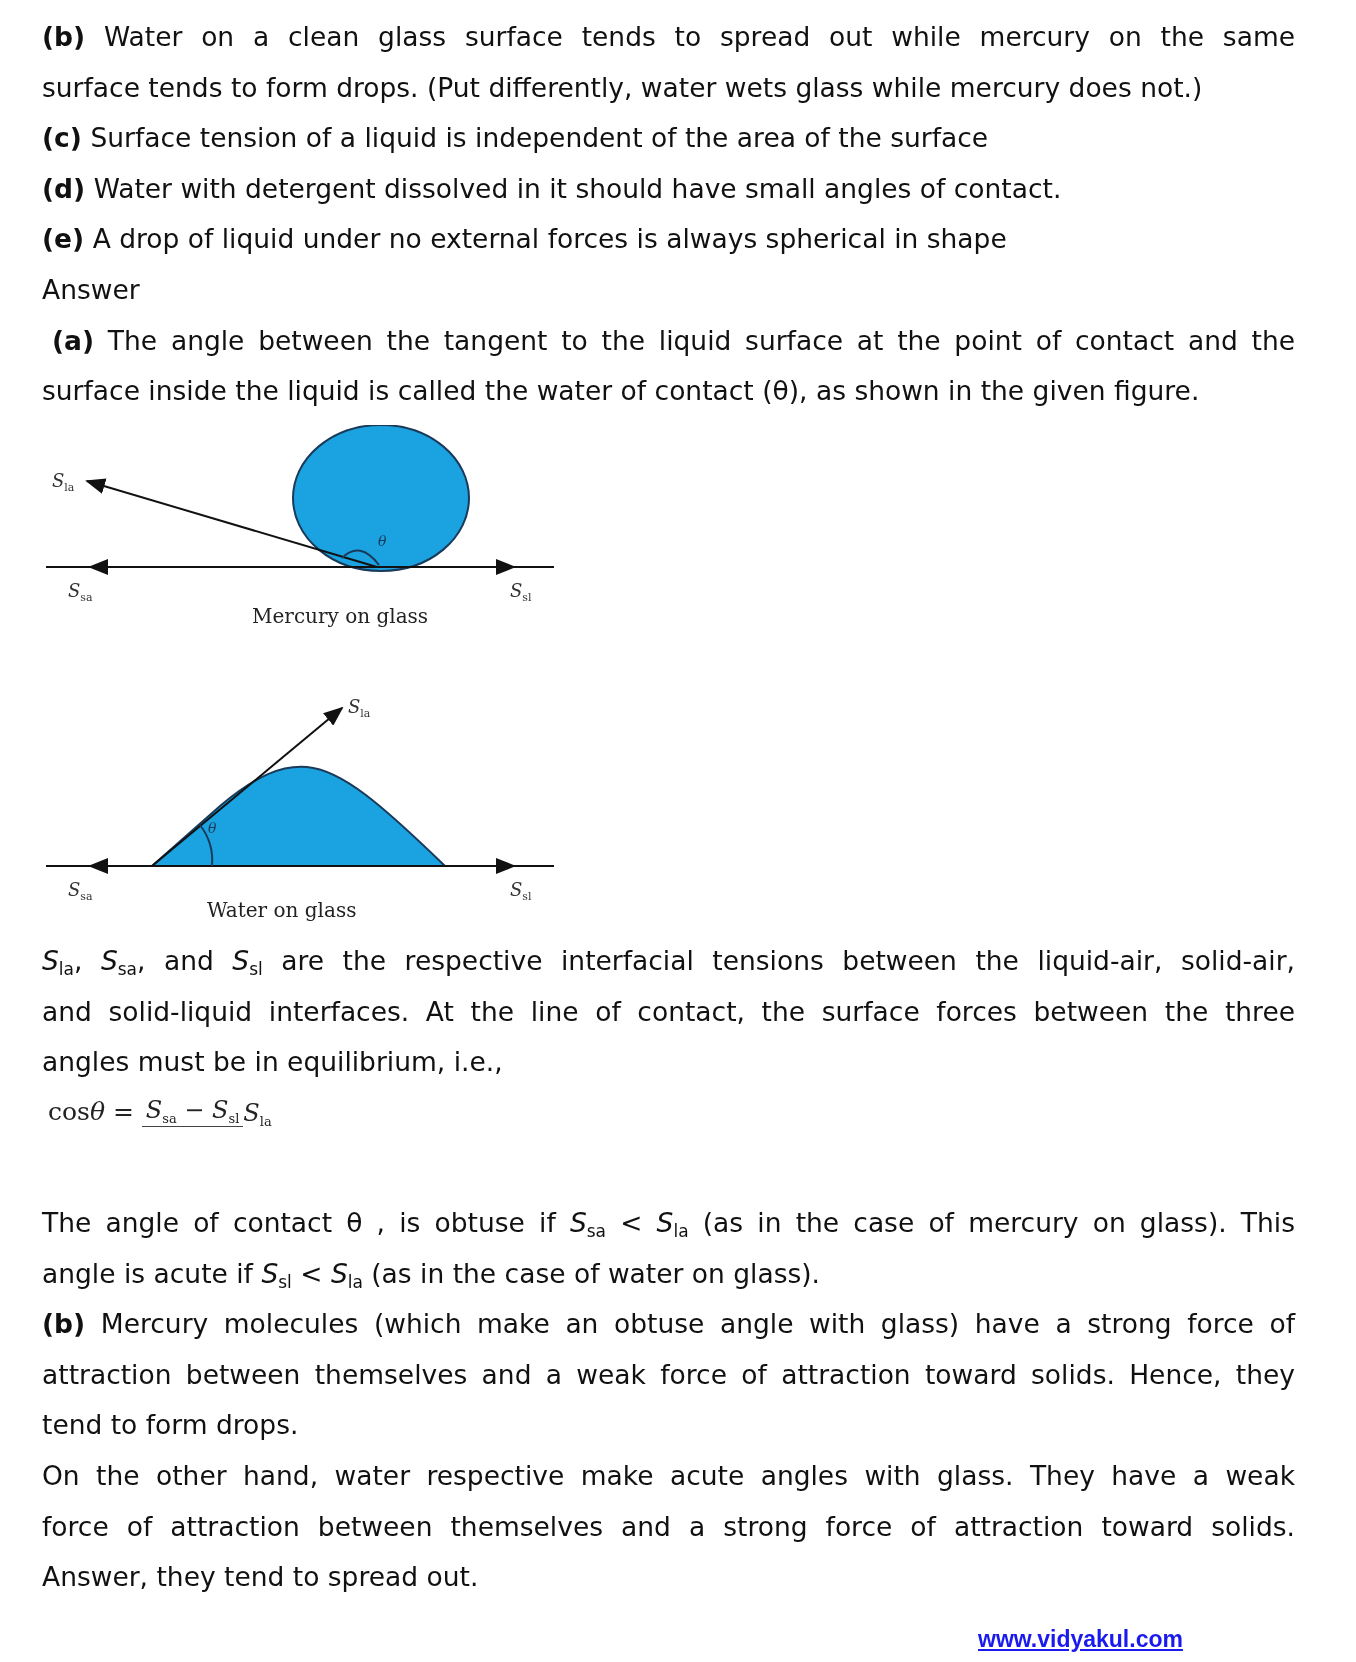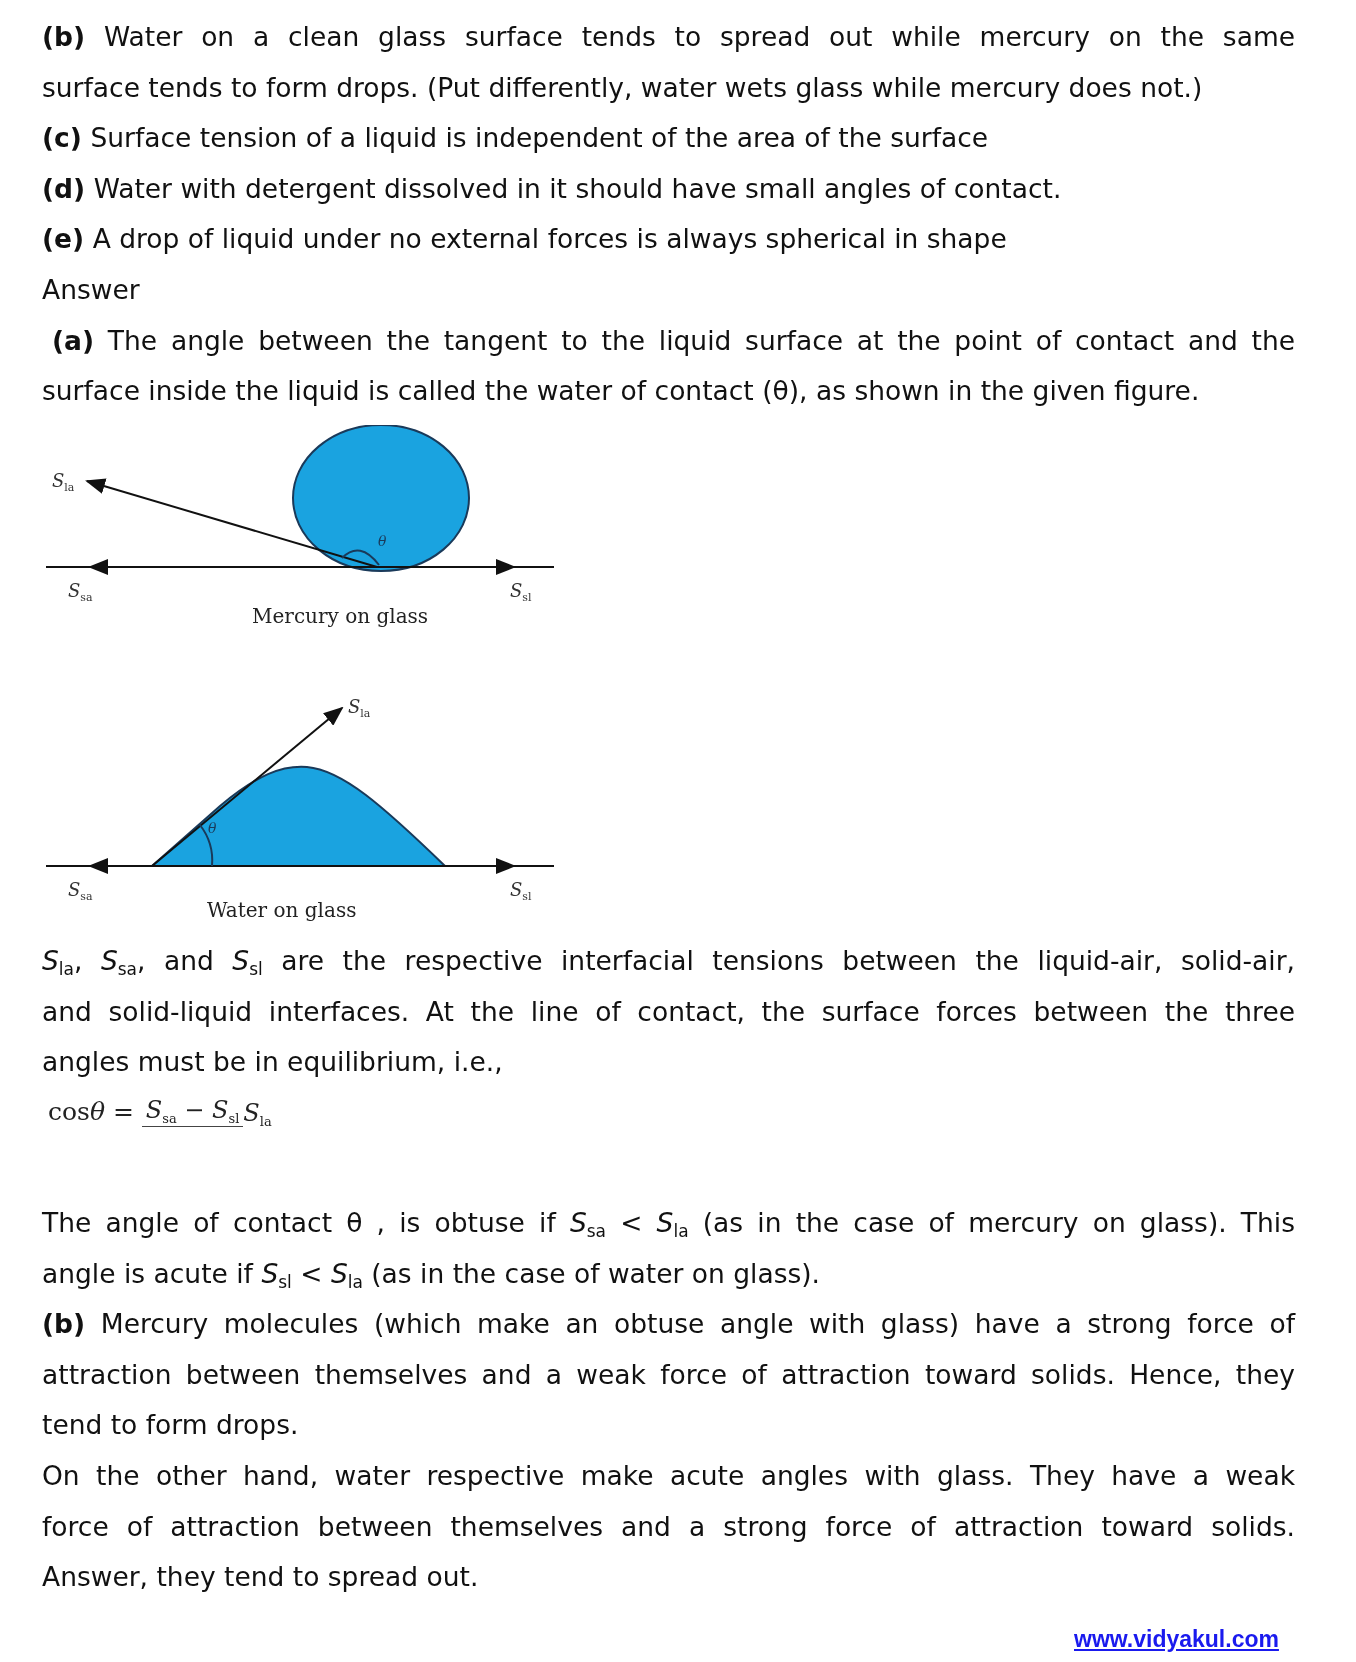--- a/index.html
+++ b/index.html
@@ -6,21 +6,21 @@
   body { width:1356px; height:1662px; position:relative; overflow:hidden;
          font-family:"DejaVu Sans", sans-serif; color:#111; }
   .line { position:absolute; left:42px; width:1253px; font-size:26.5px; line-height:34px;
           white-space:nowrap; }
   .just { text-align:justify; text-align-last:justify; }
   .b { font-weight:bold; }
   .it { font-style:italic; }
   sub { font-size:17px; vertical-align:-5px; line-height:0; font-style:normal; }
   .fig { position:absolute; left:42px; width:520px; }
   .eq { position:absolute; left:48px; top:1095px; font-family:"DejaVu Serif", serif; color:#222; }
-  .footer { position:absolute; left:1074px; top:1626px; font-family:"Liberation Sans", sans-serif;
+  .footer { position:absolute; left:978px; top:1626px; font-family:"Liberation Sans", sans-serif;
             font-weight:bold; font-size:23px; color:#1a1aee; text-decoration:underline; }
 </style>
 </head>
 <body>
 
 <div>
   <div class="line just" style="top:20px"><span class="b">(b)</span> <span>Water on a clean glass surface tends to spread out while mercury on the same</span></div>
   <div class="line" style="top:71px">surface tends to form drops. (Put differently, water wets glass while mercury does not.)</div>
 </div>
 <div class="line" style="top:121px"><span class="b">(c)</span> <span>Surface tension of a liquid is independent of the area of the surface</span></div>

